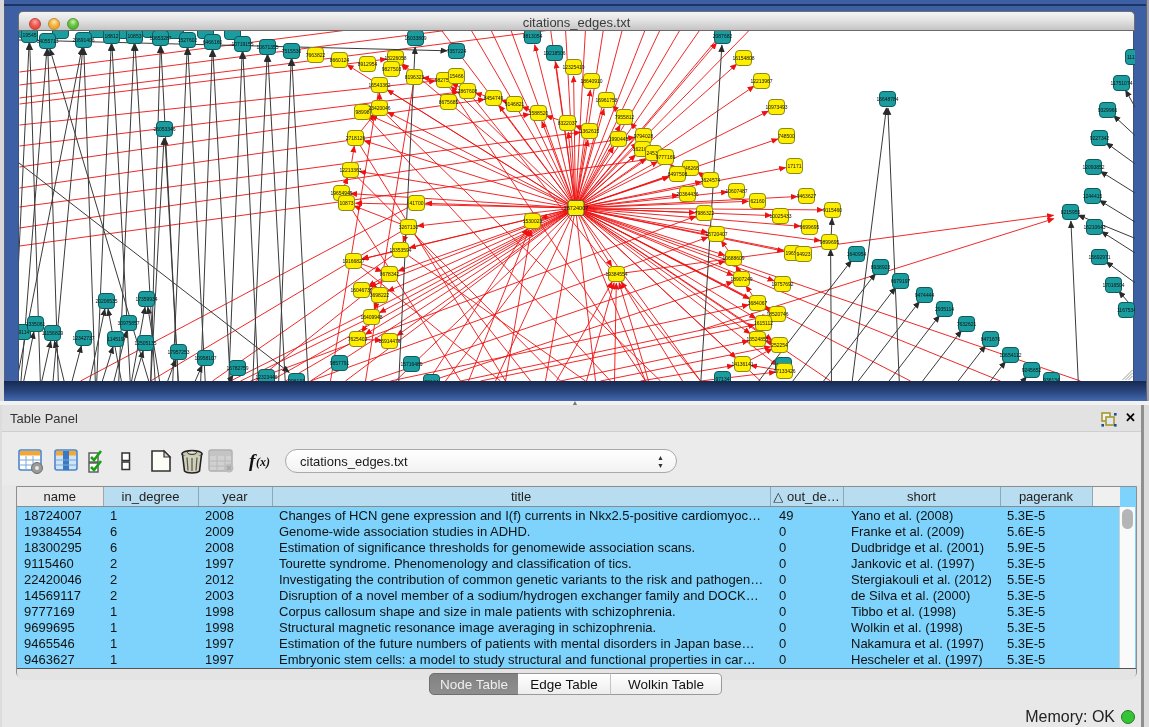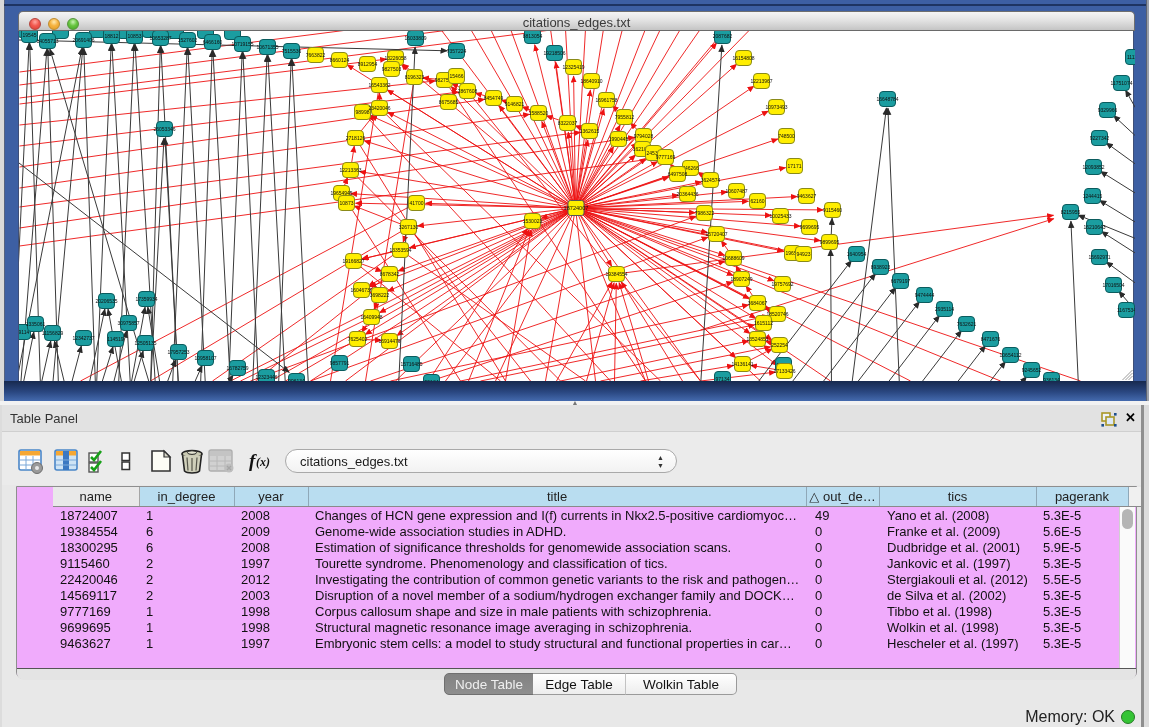--- a/index.html
+++ b/index.html
@@ -32,32 +32,32 @@
 svg .ny{fill:#ffee00;stroke:#8a8a19;stroke-width:1;}
 
 #panel{position:absolute;left:0;top:405px;width:1149px;height:322px;background:#e8e8e8;}
 #phead{position:absolute;left:0;top:0;width:1149px;height:26px;background:#e2e2e2;border-bottom:1px solid #cfcfcf;text-decoration:underline;}
 #phead .t{position:absolute;left:10px;top:6px;font-size:13px;color:#333;}
 #ptools{position:absolute;left:0;top:27px;width:1149px;height:53px;background:#ebebeb;}
 #combo{position:absolute;left:285px;top:44px;width:392px;height:24px;background:linear-gradient(#ffffff,#f2f2f2);
  border:1px solid #a9a9a9;border-radius:12px;box-sizing:border-box;}
 #combo .t{position:absolute;left:14px;top:4px;font-size:13px;color:#1a1a1a;}
 #combo .a{position:absolute;right:12px;top:3.5px;font-size:7px;color:#333;line-height:8px;}
-#tblwrap{position:absolute;left:16px;top:81px;width:1121px;height:193px;background:#f0abfc;
- border:1px solid #8e8e8e;border-radius:0 0 7px 7px;box-sizing:border-box;padding-left:36px;}
+#tblwrap{position:absolute;left:16px;top:81px;width:1121px;height:193px;background:#7dd3fc;
+ border:1px solid #8e8e8e;border-radius:0 0 7px 7px;box-sizing:border-box;}
 table{border-collapse:collapse;table-layout:fixed;width:1103px;font-size:13px;color:#111;}
 th{font-weight:normal;background:#b9ddf0;border-right:1px solid #8fa8b8;border-bottom:1px solid #8a8a8a;height:19px;padding:0;font-size:13px;color:#222;}
 th.g{background:#e9e9e9;border-right:1px solid #a5a5a5;}
 td{height:16px;padding:0 0 0 7px;white-space:nowrap;overflow:hidden;}
 #rows td{border:none;}
 #tbot{position:absolute;left:0px;top:181px;width:1119px;height:11px;background:#e4e4e4;border-top:1px solid #555;border-radius:0 0 7px 7px;}
 #vsb{position:absolute;right:1px;top:20px;width:15px;height:161px;background:#fafafa;border-left:1px solid #d0d0d0;}
 #vsb .th{position:absolute;left:2px;top:2px;width:11px;height:20px;border-radius:6px;background:#b5b5b5;}
 
-#segs{position:absolute;left:444px;top:268px;width:293px;height:22px;}
+#segs{position:absolute;left:429px;top:268px;width:293px;height:22px;}
 .seg{position:absolute;top:0;height:22px;box-sizing:border-box;border:1px solid #9a9a9a;
  font-size:13.5px;text-align:center;line-height:21px;color:#111;background:linear-gradient(#ffffff,#ededed);}
 #seg1{left:0;width:90px;border-radius:5px 0 0 5px;background:linear-gradient(#828282,#8e8e8e);color:#efefef;border-color:#6f6f6f;}
 #seg2{left:89px;width:93px;border-left:none;}
 #seg3{left:181px;width:112px;border-left:1px solid #c3c3c3;border-radius:0 5px 5px 0;}
 #status{position:absolute;right:14px;top:303px;font-size:16px;color:#222;}
 #status .dot{display:inline-block;width:12px;height:12px;border-radius:50%;background:#35c435;border:1px solid #267a26;vertical-align:-2px;margin-left:6px;}
 #appR{position:absolute;left:1141px;top:405px;width:3px;height:322px;background:#8f8f8f;}
 #appR2{position:absolute;left:1144px;top:405px;width:5px;height:322px;background:#dcdcdc;}
 #appL{position:absolute;left:0px;top:405px;width:2px;height:322px;background:#dcdcdc;}
@@ -714,21 +714,21 @@
             <col style="width:92px">
             <col style="width:28px">
           </colgroup>
    <thead>
             <tr>
               <th class="g">name</th>
               <th>in_degree</th>
               <th>year</th>
               <th>title</th>
               <th>△ out_de…</th>
-              <th>tics</th>
+              <th>short</th>
               <th>pagerank</th>
               <th style="background:#f0f0f0;border-right:none;"></th>
             </tr>
           </thead>
    <tbody id="rows">
 <tr>
               <td>18724007</td>
               <td>1</td>
               <td>2008</td>
               <td>Changes of HCN gene expression and I(f) currents in Nkx2.5-positive cardiomyoc…</td>
@@ -776,41 +776,51 @@
               <td style="padding-left:8px">Stergiakouli et al. (2012)</td>
               <td>5.5E-5</td>
               <td></td>
             </tr>
 <tr>
               <td>14569117</td>
               <td>2</td>
               <td>2003</td>
               <td>Disruption of a novel member of a sodium/hydrogen exchanger family and DOCK…</td>
               <td style="padding-left:9px">0</td>
-              <td style="padding-left:8px">de Silva et al. (2002)</td>
+              <td style="padding-left:8px">de Silva et al. (2000)</td>
               <td>5.3E-5</td>
               <td></td>
             </tr>
 <tr>
               <td>9777169</td>
               <td>1</td>
               <td>1998</td>
               <td>Corpus callosum shape and size in male patients with schizophrenia.</td>
               <td style="padding-left:9px">0</td>
               <td style="padding-left:8px">Tibbo et al. (1998)</td>
               <td>5.3E-5</td>
               <td></td>
             </tr>
 <tr>
               <td>9699695</td>
               <td>1</td>
               <td>1998</td>
               <td>Structural magnetic resonance image averaging in schizophrenia.</td>
               <td style="padding-left:9px">0</td>
               <td style="padding-left:8px">Wolkin et al. (1998)</td>
+              <td>5.3E-5</td>
+              <td></td>
+            </tr>
+<tr>
+              <td>9465546</td>
+              <td>1</td>
+              <td>1997</td>
+              <td>Estimation of the future numbers of patients with mental disorders in Japan base…</td>
+              <td style="padding-left:9px">0</td>
+              <td style="padding-left:8px">Nakamura et al. (1997)</td>
               <td>5.3E-5</td>
               <td></td>
             </tr>
 <tr>
               <td>9463627</td>
               <td>1</td>
               <td>1997</td>
               <td>Embryonic stem cells: a model to study structural and functional properties in car…</td>
               <td style="padding-left:9px">0</td>
               <td style="padding-left:8px">Hescheler et al. (1997)</td>

